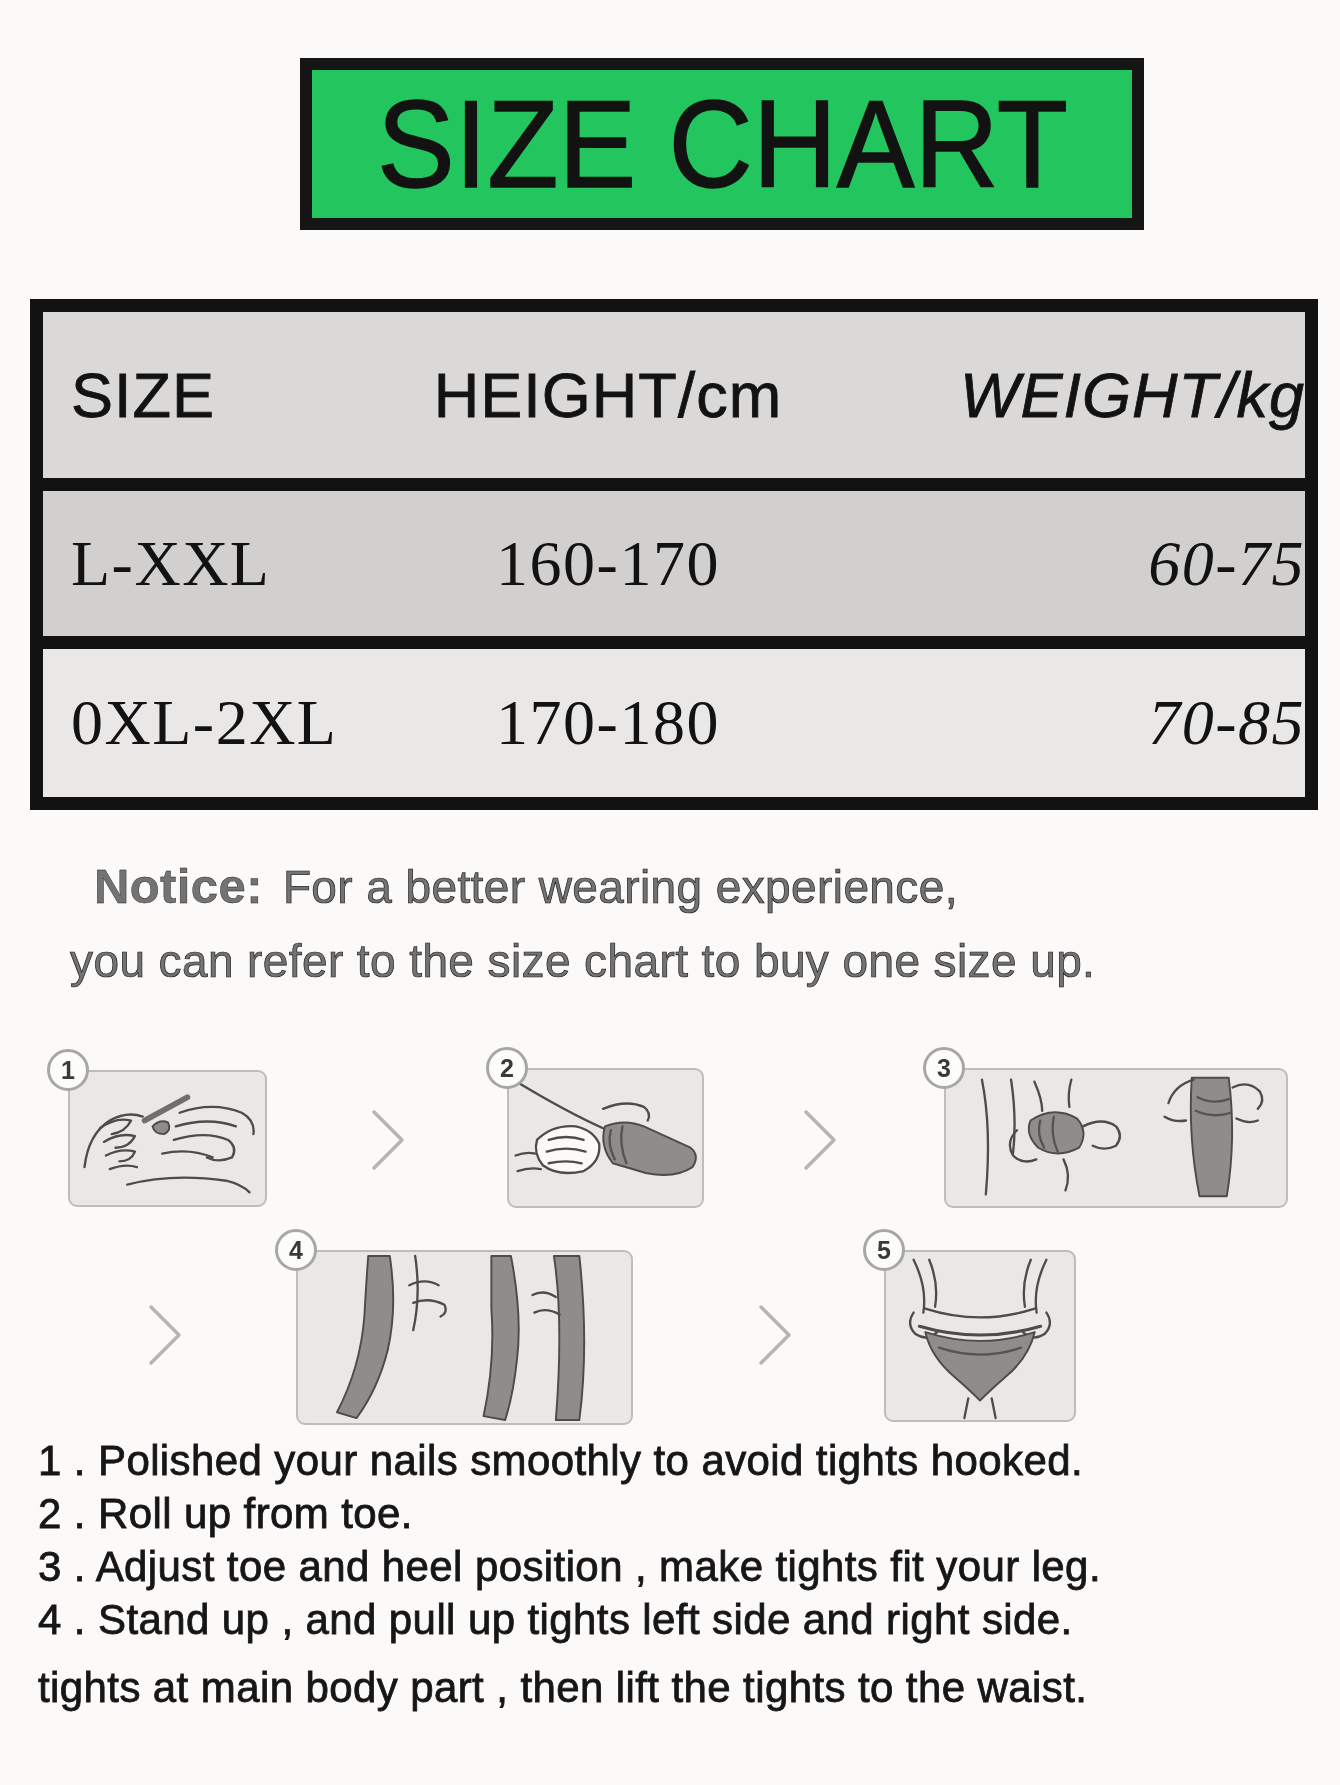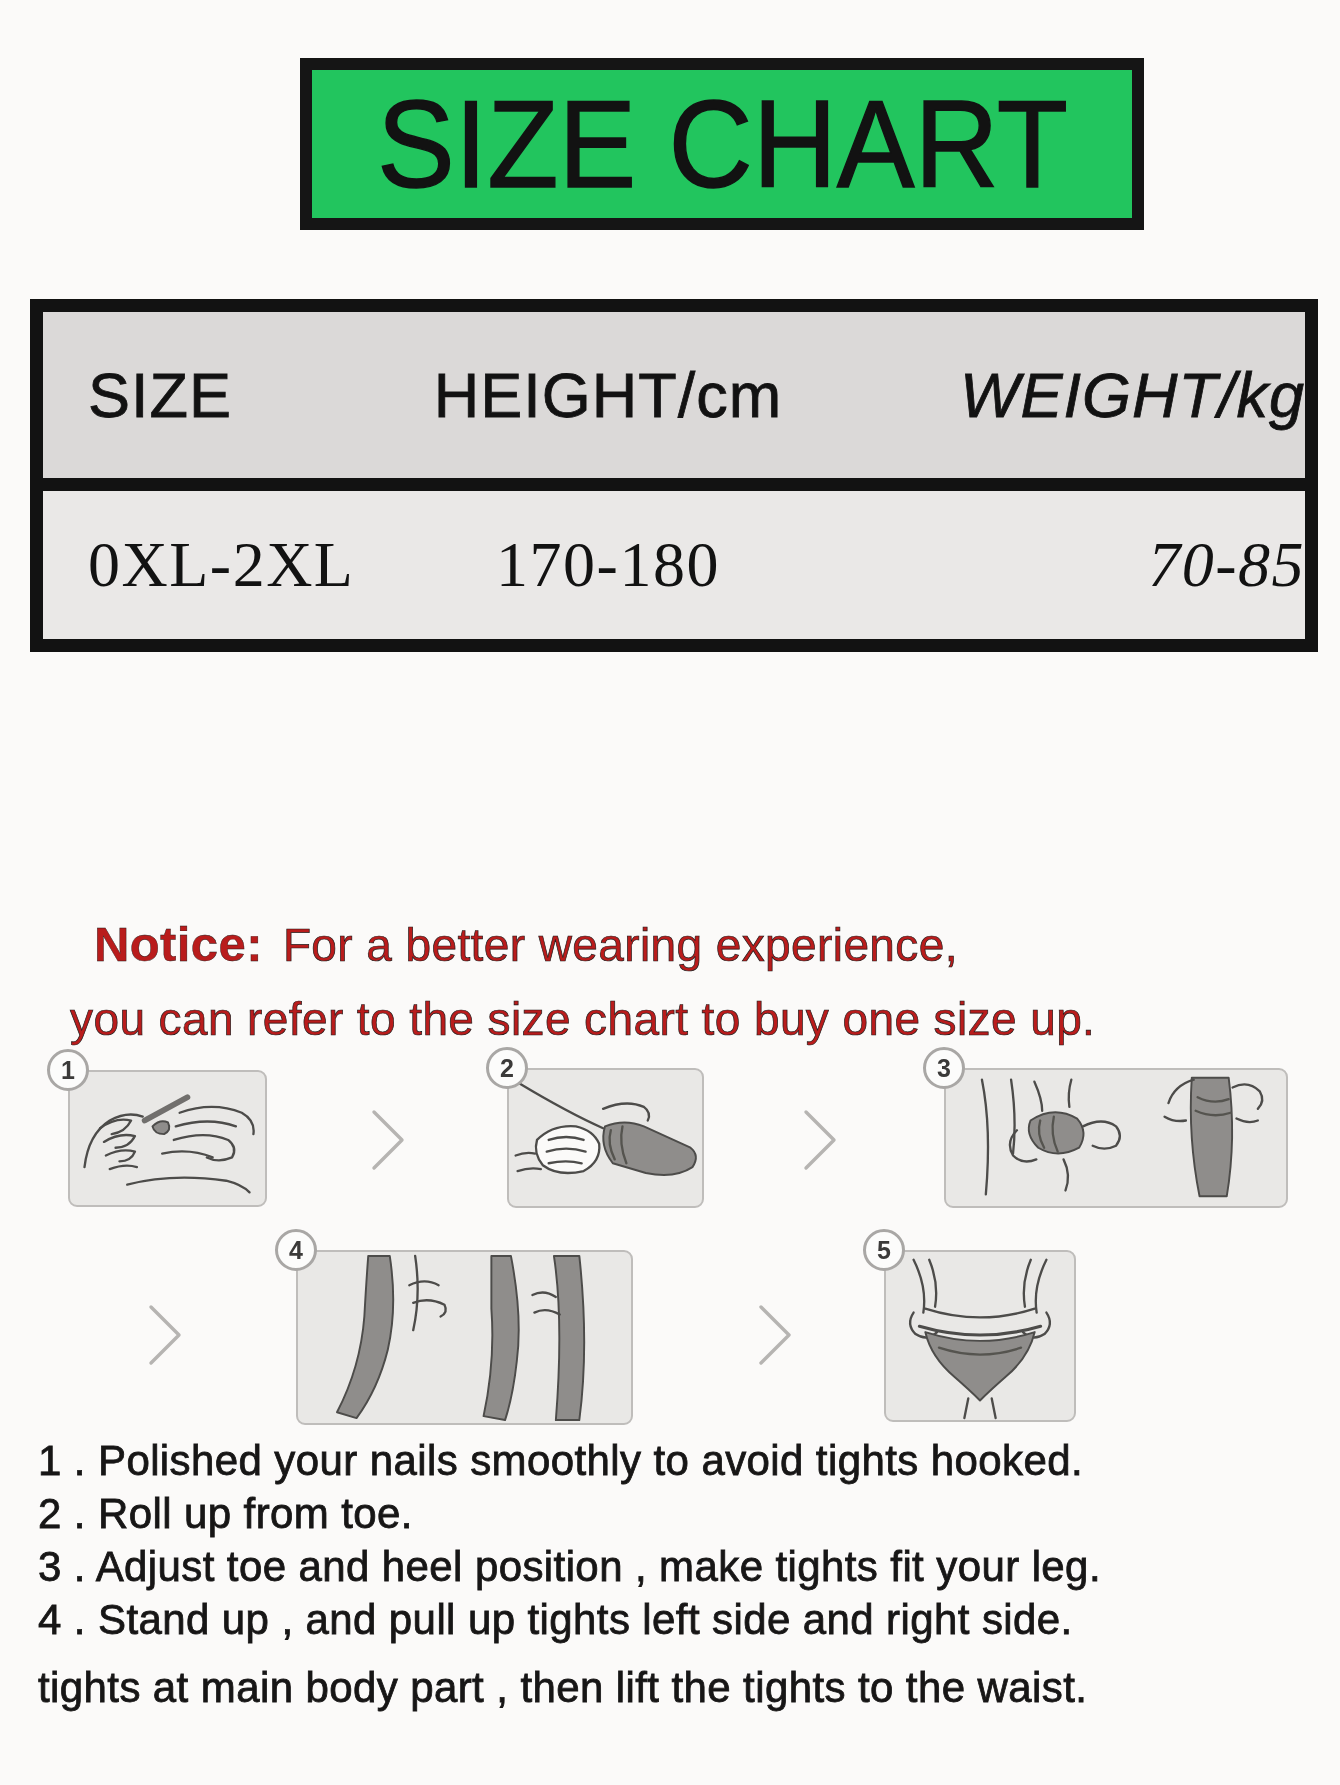--- a/index.html
+++ b/index.html
@@ -15,27 +15,27 @@
 
   
   .size-table{position:absolute;left:30px;top:299px;width:1288px;box-sizing:border-box;
               border:13px solid #121212;}
   .t-row{display:flex;align-items:center;box-sizing:border-box;}
   .t-header{height:166px;background:#dbd9d8;font-size:63px;letter-spacing:1px;
             -webkit-text-stroke:.8px #141414;}
   .t-r1{height:158px;background:#d2d0cf;border-top:13px solid #121212;}
   .t-r2{height:161px;background:#eae8e7;border-top:13px solid #121212;}
   .t-r1,.t-r2{font-family:"Liberation Serif",serif;font-size:64px;letter-spacing:1.5px;}
-  .c1{flex:0 0 335px;padding-left:45px;box-sizing:border-box;}
+  .c1{flex:0 0 335px;padding-left:28px;box-sizing:border-box;}
   .c2{flex:0 0 460px;text-align:center;}
   .c3{flex:1;text-align:right;padding-left:44px;box-sizing:border-box;font-style:italic;}
 
   
-  .notice{position:absolute;left:70px;top:916px;font-size:46px;line-height:56px;
-          color:#b91c1c;-webkit-text-stroke:.7px #1c1b1b;letter-spacing:.4px;white-space:nowrap;}
+  .notice{position:absolute;left:70px;top:858px;font-size:46px;line-height:56px;
+          color:#737373;-webkit-text-stroke:.7px #1c1b1b;letter-spacing:.4px;white-space:nowrap;}
   .notice-label{font-weight:bold;font-size:49px;margin-left:24px;margin-right:20px;
                 -webkit-text-stroke:.4px #1c1b1b;}
   .notice-l2{margin-top:18px;}
 
   
   .panel{position:absolute;background:#e9e8e6;border:2px solid #bfbdbb;border-radius:9px;
          box-sizing:border-box;overflow:hidden;}
   .panel svg{display:block;width:100%;height:100%;}
   .badge{position:absolute;width:42px;height:42px;border-radius:50%;background:#fcfcfb;
          border:3px solid #a9a7a5;box-sizing:border-box;display:flex;align-items:center;
@@ -55,20 +55,25 @@
 
   <div class="title-box">
     <span class="title-text">SIZE CHART</span>
   </div>
 
   <div class="size-table">
     <div class="t-row t-header">
       <div class="c1">SIZE</div>
       <div class="c2">HEIGHT/cm</div>
       <div class="c3">WEIGHT/kg</div>
+    </div>
+    <div class="t-row t-r1">
+      <div class="c1">L-XXL</div>
+      <div class="c2">160-170</div>
+      <div class="c3">60-75</div>
     </div>
     <div class="t-row t-r2">
       <div class="c1">0XL-2XL</div>
       <div class="c2">170-180</div>
       <div class="c3">70-85</div>
     </div>
   </div>
 
   <div class="notice">
     <div class="notice-l1"><span class="notice-label">Notice:</span><span>For a better wearing experience,</span></div>

